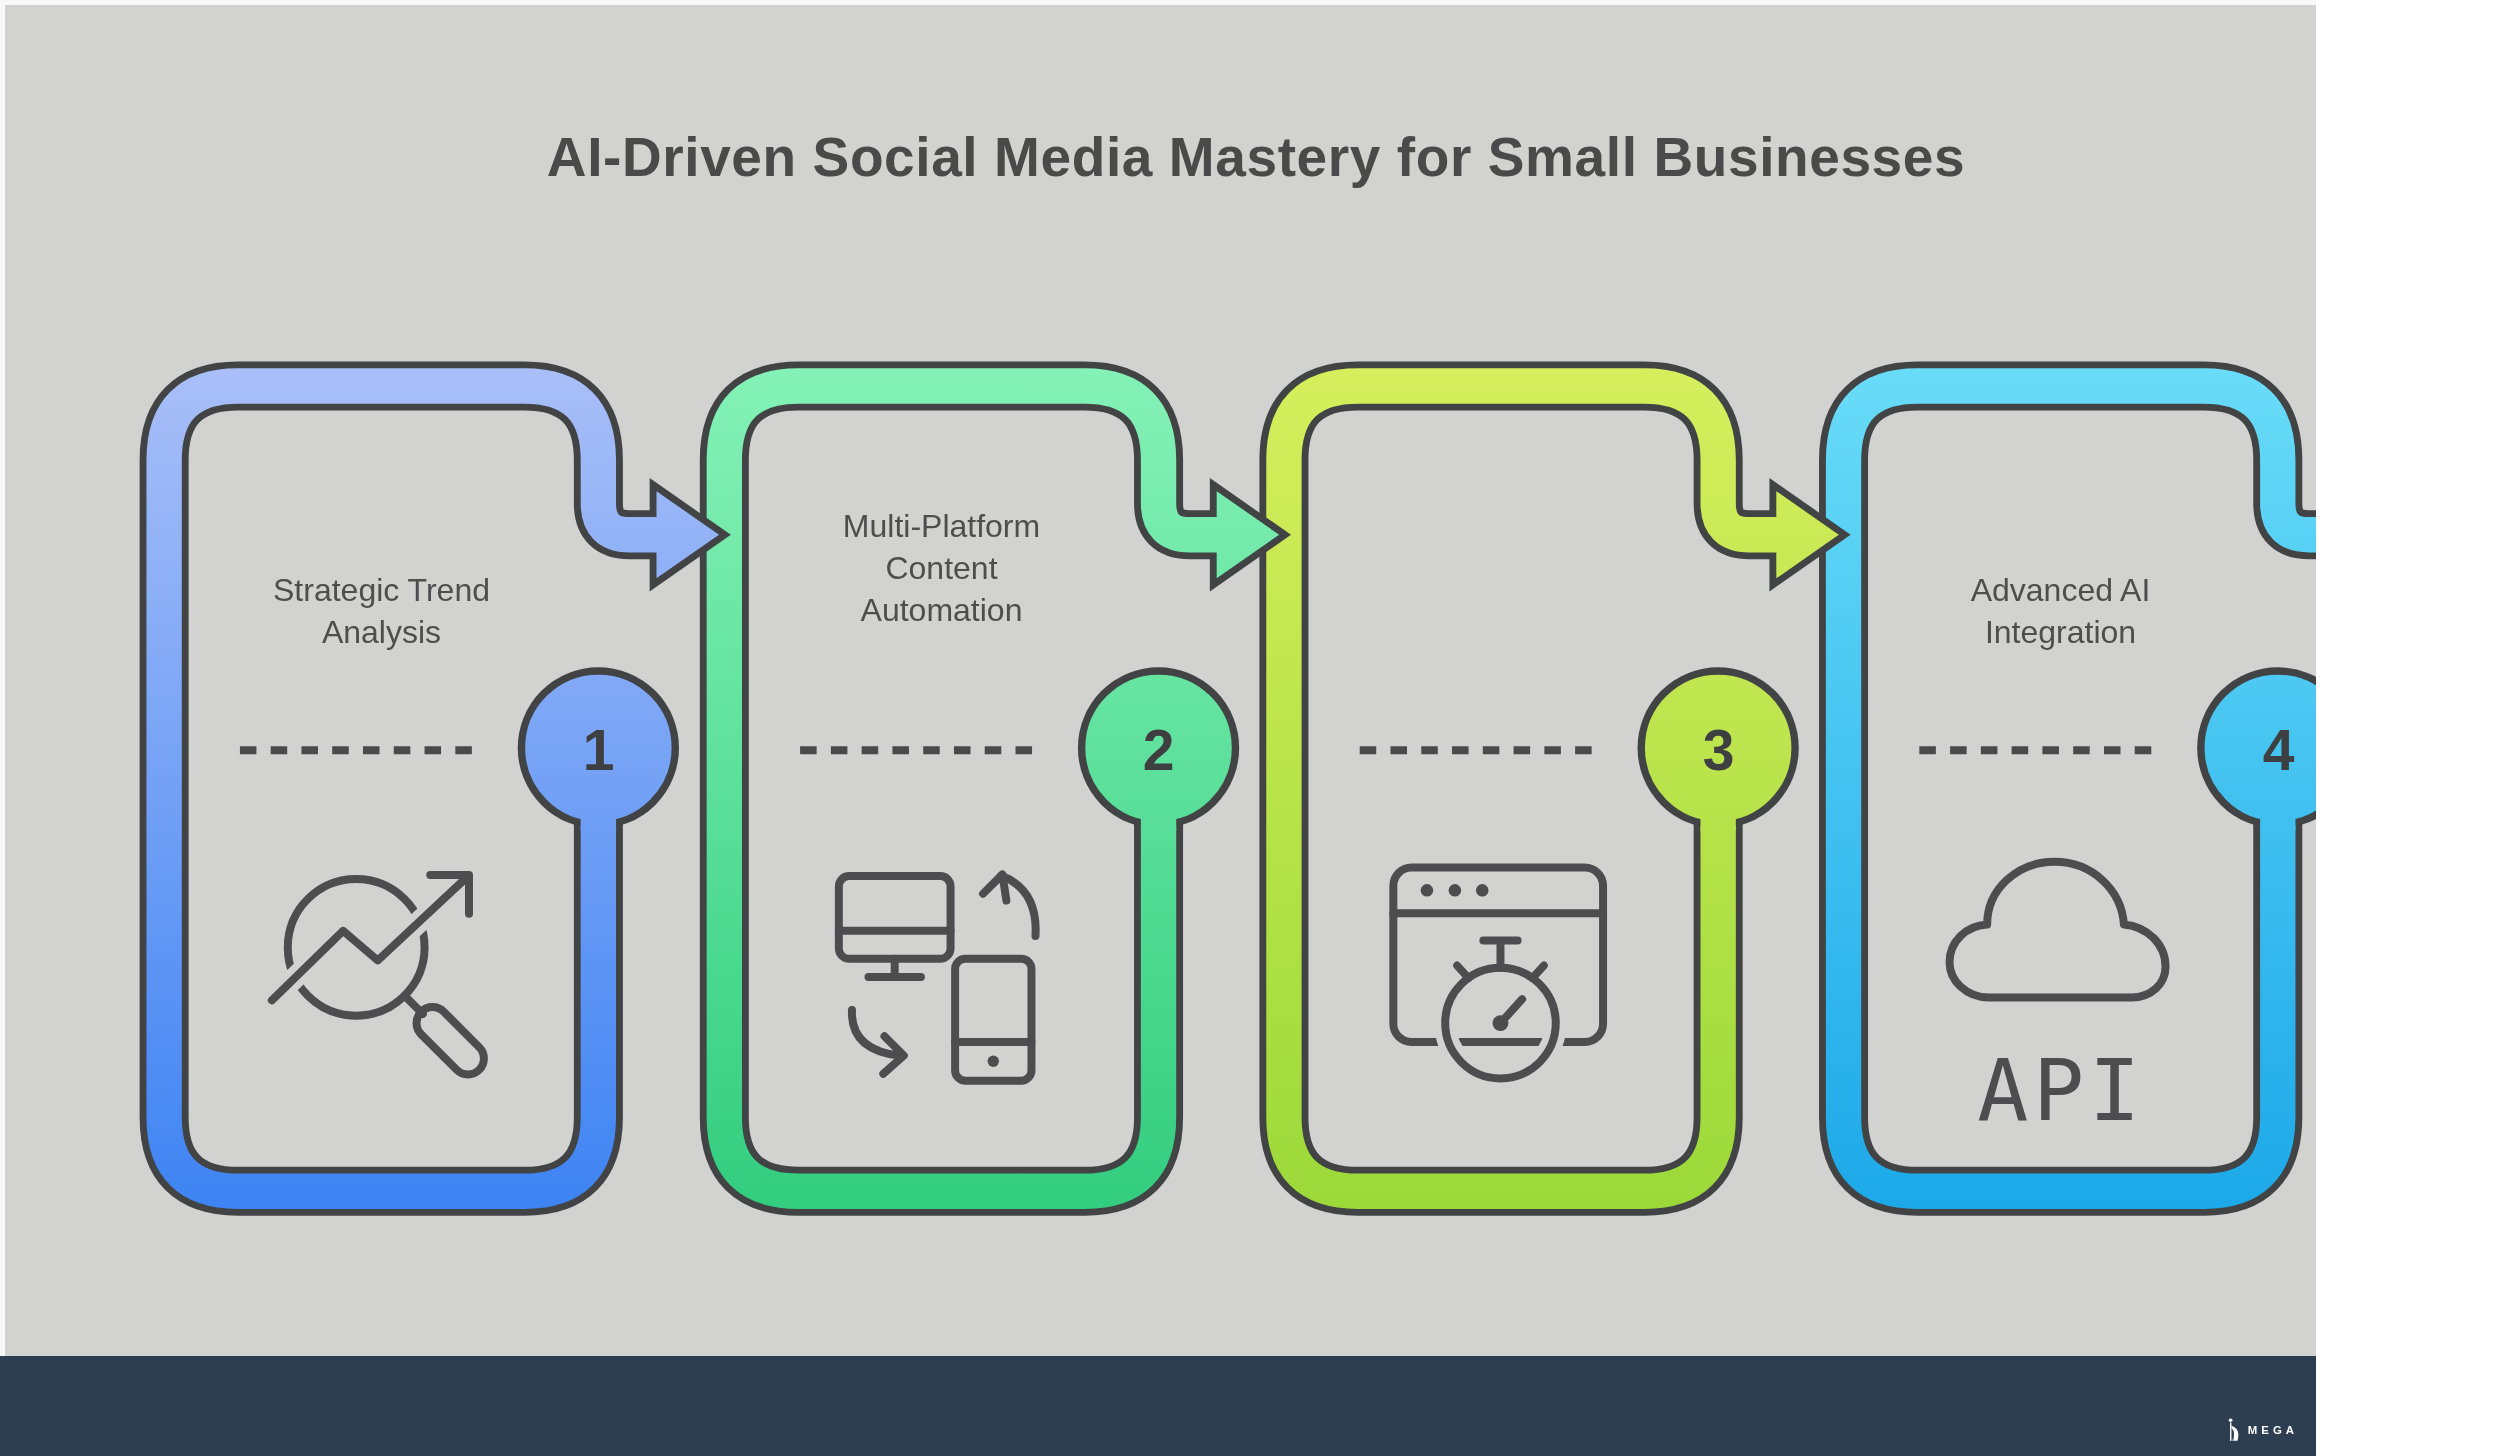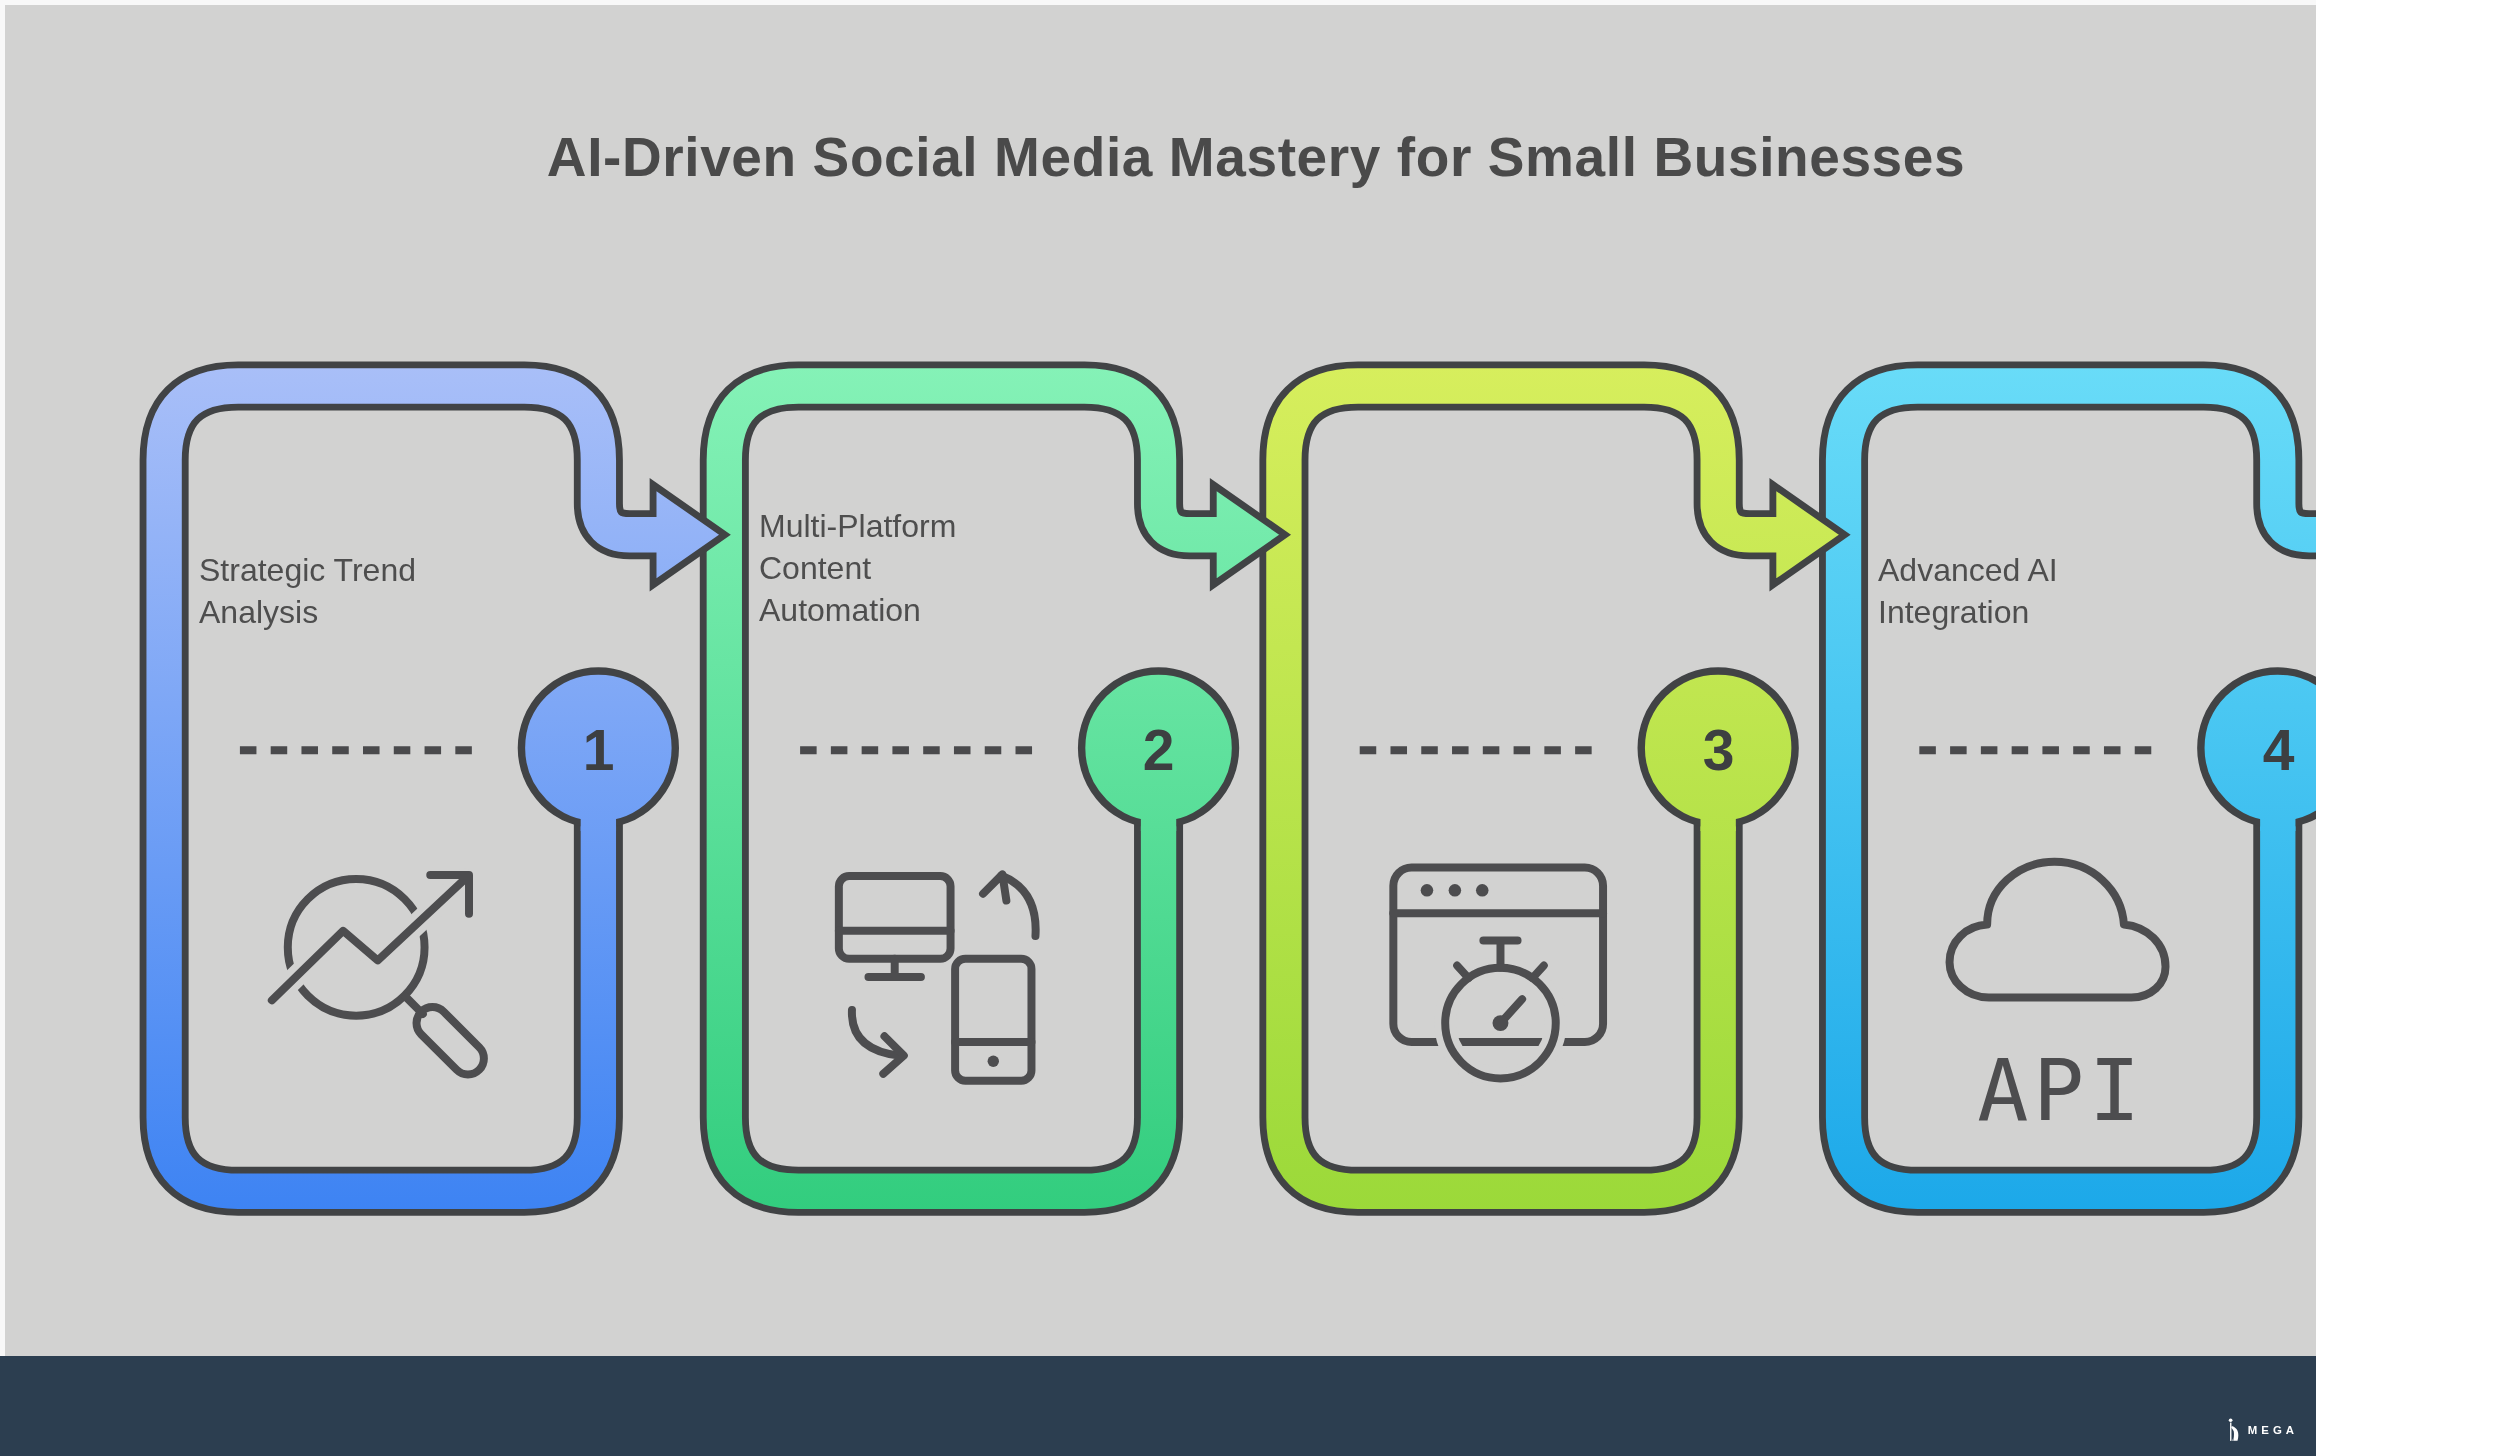--- a/index.html
+++ b/index.html
@@ -4,23 +4,23 @@
 <style>
   html,body{margin:0;padding:0;background:#ffffff;}
   .canvas{position:relative;width:2316px;height:1457px;background:#d2d2d1;overflow:hidden;
           font-family:"Liberation Sans",sans-serif;}
   .edge-strip{position:absolute;background:#f8f8f8;}
   .edge-top{left:0;top:0;width:2512px;height:5.1px;}
   .edge-left{left:0;top:0;width:5.1px;height:1356px;}
   svg.scene{position:absolute;left:0;top:0;}
   .page-title{position:absolute;left:0;top:125px;width:2512px;text-align:center;
               font-size:55px;font-weight:700;color:#4a4a4a;letter-spacing:0.6px;}
-  .step-label{position:absolute;width:365px;text-align:left;white-space:pre-line;
+  .step-label{position:absolute;width:365px;text-align:center;white-space:pre-line;
               font-size:32px;line-height:42px;color:#4e4e4e;}
-  .lbl-2line{top:549px;}
+  .lbl-2line{top:569px;}
   .lbl-3line{top:505px;}
   .step-number{position:absolute;width:171px;top:710px;height:80px;line-height:80px;
                text-align:center;font-size:57px;font-weight:700;color:#3d3f41;}
   .api-label{position:absolute;left:1947px;top:1008px;width:228px;text-align:center;
              font-family:"DejaVu Sans Mono",monospace;font-size:85px;color:#4d4d4f;letter-spacing:4.6px;margin-top:33px;}
   .footer-bar{position:absolute;left:0;top:1356px;width:2512px;height:101px;background:#2c3e50;}
   .brand{position:absolute;right:18px;top:1417px;height:26px;display:flex;align-items:center;gap:7px;}
   .brand-text{color:#ffffff;font-size:11.4px;font-weight:700;letter-spacing:4px;}
   .band-dark{fill:none;stroke:#414345;stroke-width:86;}
   .band-fill{fill:none;stroke-width:62;}

